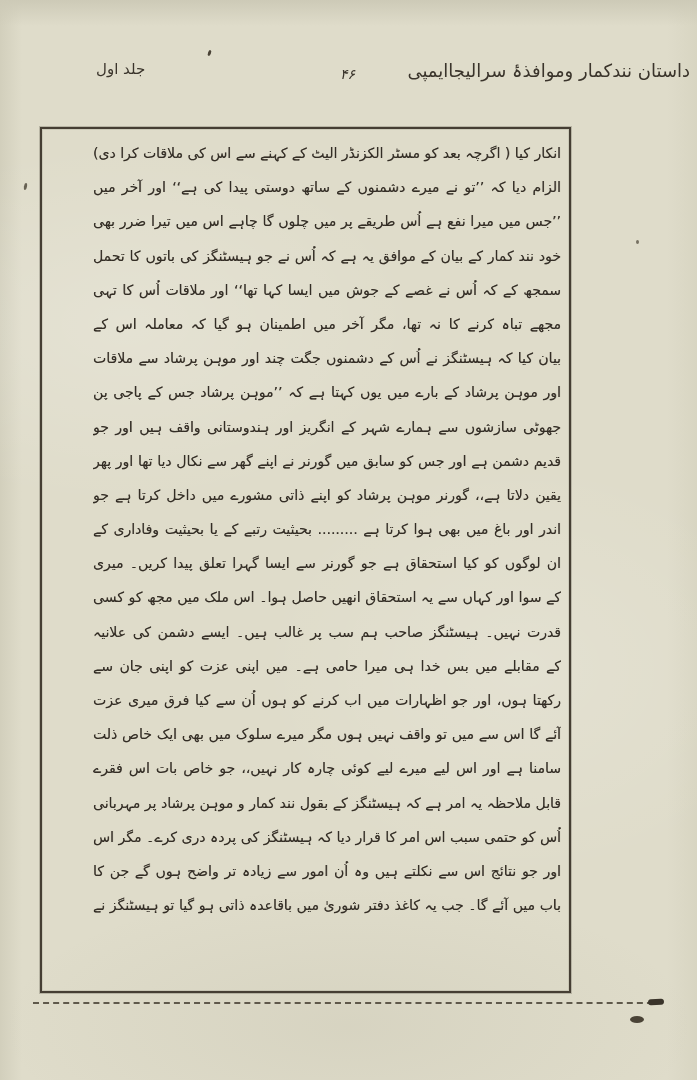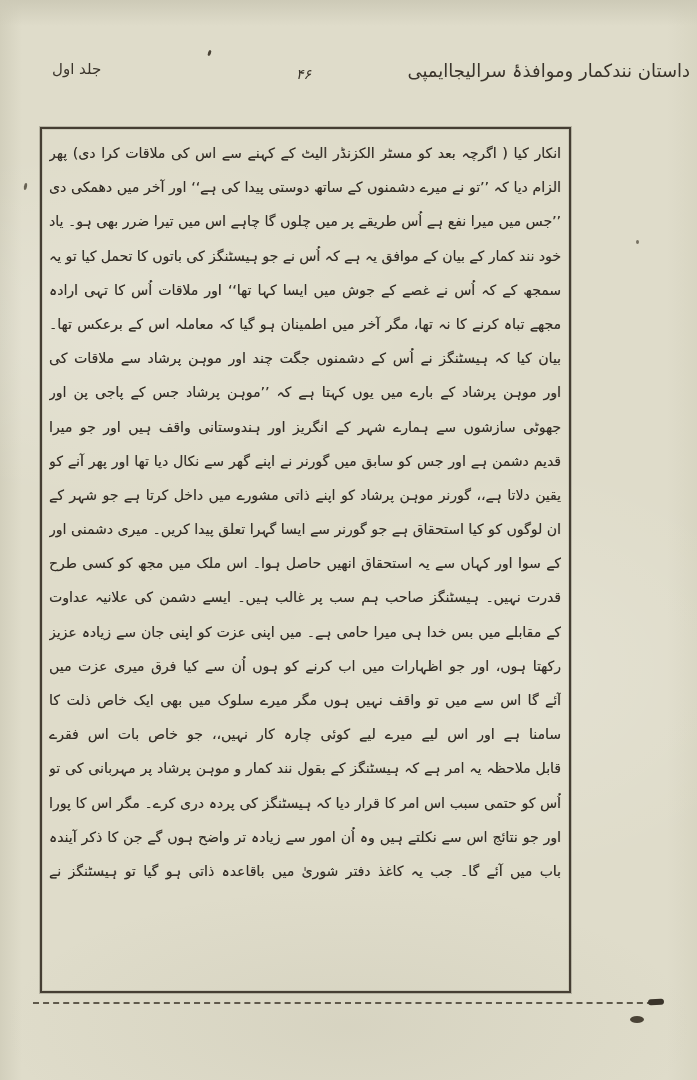--- a/index.html
+++ b/index.html
@@ -13,21 +13,21 @@
     position:absolute;inset:0;
     background:
       radial-gradient(ellipse 420px 260px at 18% 30%, rgba(255,255,255,.18), rgba(255,255,255,0) 70%),
       radial-gradient(ellipse 380px 300px at 75% 62%, rgba(255,255,255,.14), rgba(255,255,255,0) 70%),
       radial-gradient(ellipse 500px 200px at 50% 95%, rgba(120,115,90,.08), rgba(120,115,90,0) 70%),
       linear-gradient(180deg, #cdcab7 0px, rgba(205,202,183,0) 26px),
       linear-gradient(90deg, #d2cfbc 0px, rgba(210,207,188,0) 22px),
       linear-gradient(270deg, #d8d5c2 0px, rgba(216,213,194,0) 30px),
       #dfdcca;
   }
-  .rtl{direction:rtl;unicode-bidi:isolate;}
+  .rtl{direction:rtl;unicode-bidi:isolate;margin-left:44px;}
   .header-text{
     position:absolute;color:#3a342b;white-space:nowrap;
     letter-spacing:0.5px;
   }
   .page-frame{
     position:absolute;left:40px;top:127px;width:531px;height:866px;
     border:2px solid #453e33;
     box-shadow:0 0 0 1px rgba(69,62,51,.25), inset 0 0 0 1px rgba(69,62,51,.12);
     box-sizing:border-box;
     background:transparent;
@@ -79,20 +79,21 @@
       <div class="t-line">الزام دیا کہ ’’تو نے میرے دشمنوں کے ساتھ دوستی پیدا کی ہے‘‘ اور آخر میں دھمکی دی کہ</div>
       <div class="t-line">’’جس میں میرا نفع ہے اُس طریقے پر میں چلوں گا چاہے اس میں تیرا ضرر بھی ہو۔ یاد رہے‘‘</div>
       <div class="t-line">خود نند کمار کے بیان کے موافق یہ ہے کہ اُس نے جو ہیسٹنگز کی باتوں کا تحمل کیا تو یہ</div>
       <div class="t-line">سمجھ کے کہ اُس نے غصے کے جوش میں ایسا کہا تھا‘‘ اور ملاقات اُس کا تہی ارادہ</div>
       <div class="t-line">مجھے تباہ کرنے کا نہ تھا، مگر آخر میں اطمینان ہو گیا کہ معاملہ اس کے برعکس تھا۔ اُس نے</div>
       <div class="t-line">بیان کیا کہ ہیسٹنگز نے اُس کے دشمنوں جگت چند اور موہن پرشاد سے ملاقات کی</div>
       <div class="t-line">اور موہن پرشاد کے بارے میں یوں کہتا ہے کہ ’’موہن پرشاد جس کے پاجی پن اور</div>
       <div class="t-line">جھوٹی سازشوں سے ہمارے شہر کے انگریز اور ہندوستانی واقف ہیں اور جو میرا</div>
       <div class="t-line">قدیم دشمن ہے اور جس کو سابق میں گورنر نے اپنے گھر سے نکال دیا تھا اور پھر آنے کو</div>
       <div class="t-line">یقین دلاتا ہے،، گورنر موہن پرشاد کو اپنے ذاتی مشورے میں داخل کرتا ہے جو شہر کے</div>
+      <div class="t-line">اندر اور باغ میں بھی ہوا کرتا ہے ......... بحیثیت رتبے کے یا بحیثیت وفاداری کے</div>
       <div class="t-line">ان لوگوں کو کیا استحقاق ہے جو گورنر سے ایسا گہرا تعلق پیدا کریں۔ میری دشمنی اور بدخواہی</div>
       <div class="t-line">کے سوا اور کہاں سے یہ استحقاق انھیں حاصل ہوا۔ اس ملک میں مجھ کو کسی طرح کی</div>
       <div class="t-line">قدرت نہیں۔ ہیسٹنگز صاحب ہم سب پر غالب ہیں۔ ایسے دشمن کی علانیہ عداوت</div>
       <div class="t-line">کے مقابلے میں بس خدا ہی میرا حامی ہے۔ میں اپنی عزت کو اپنی جان سے زیادہ عزیز</div>
       <div class="t-line">رکھتا ہوں، اور جو اظہارات میں اب کرنے کو ہوں اُن سے کیا فرق میری عزت میں</div>
       <div class="t-line">آئے گا اس سے میں تو واقف نہیں ہوں مگر میرے سلوک میں بھی ایک خاص ذلت کا</div>
       <div class="t-line">سامنا ہے اور اس لیے میرے لیے کوئی چارہ کار نہیں،، جو خاص بات اس فقرے</div>
       <div class="t-line">قابل ملاحظہ یہ امر ہے کہ ہیسٹنگز کے بقول نند کمار و موہن پرشاد پر مہربانی کی تو نند کمار نے</div>
       <div class="t-line">اُس کو حتمی سبب اس امر کا قرار دیا کہ ہیسٹنگز کی پردہ دری کرے۔ مگر اس کا پورا مطلب</div>
       <div class="t-line">اور جو نتائج اس سے نکلتے ہیں وہ اُن امور سے زیادہ تر واضح ہوں گے جن کا ذکر آیندہ</div>

